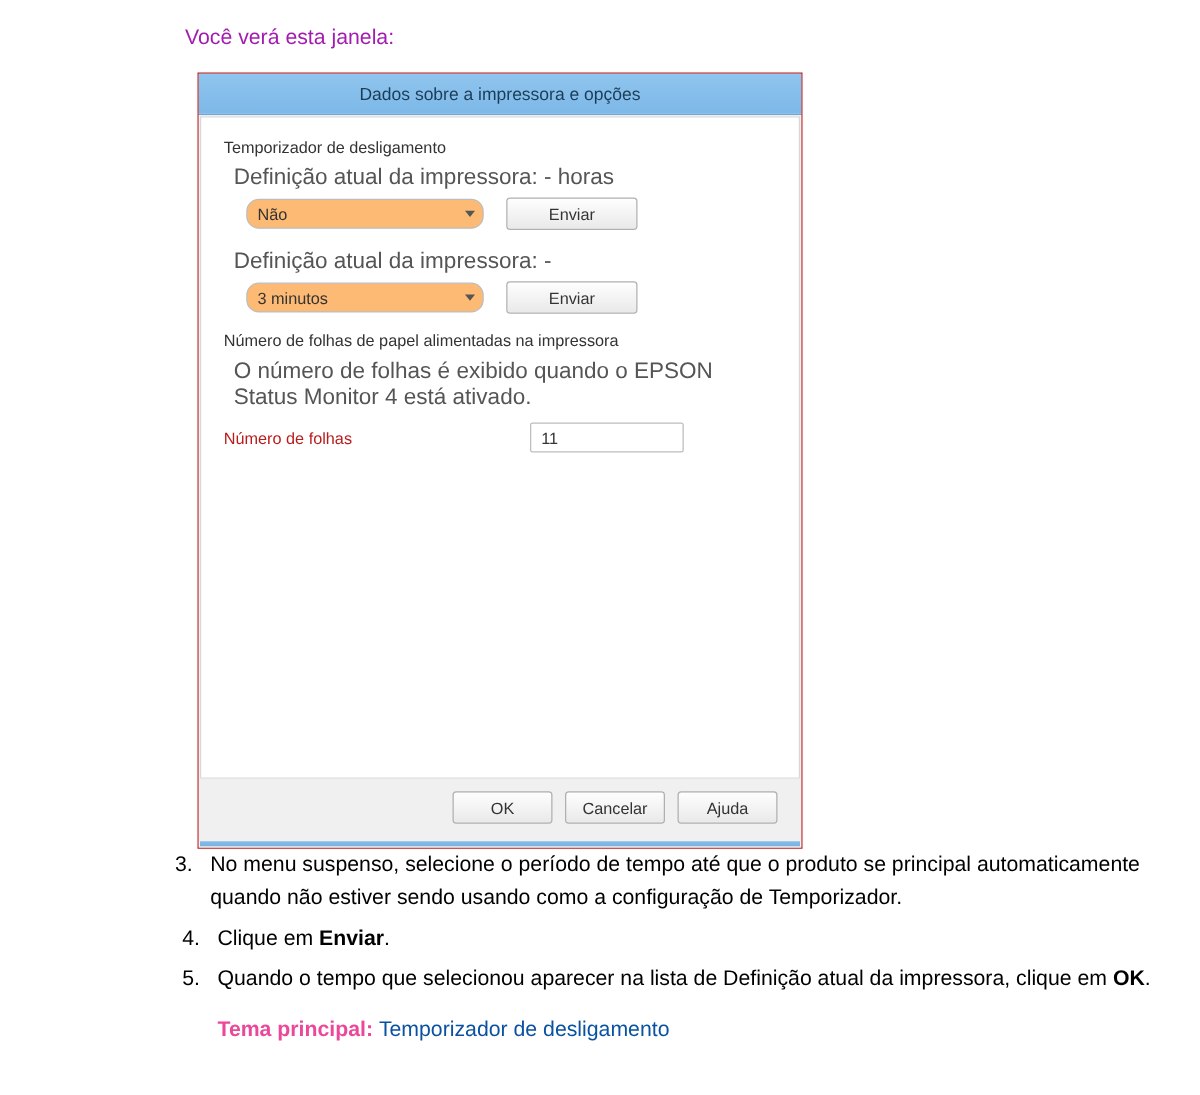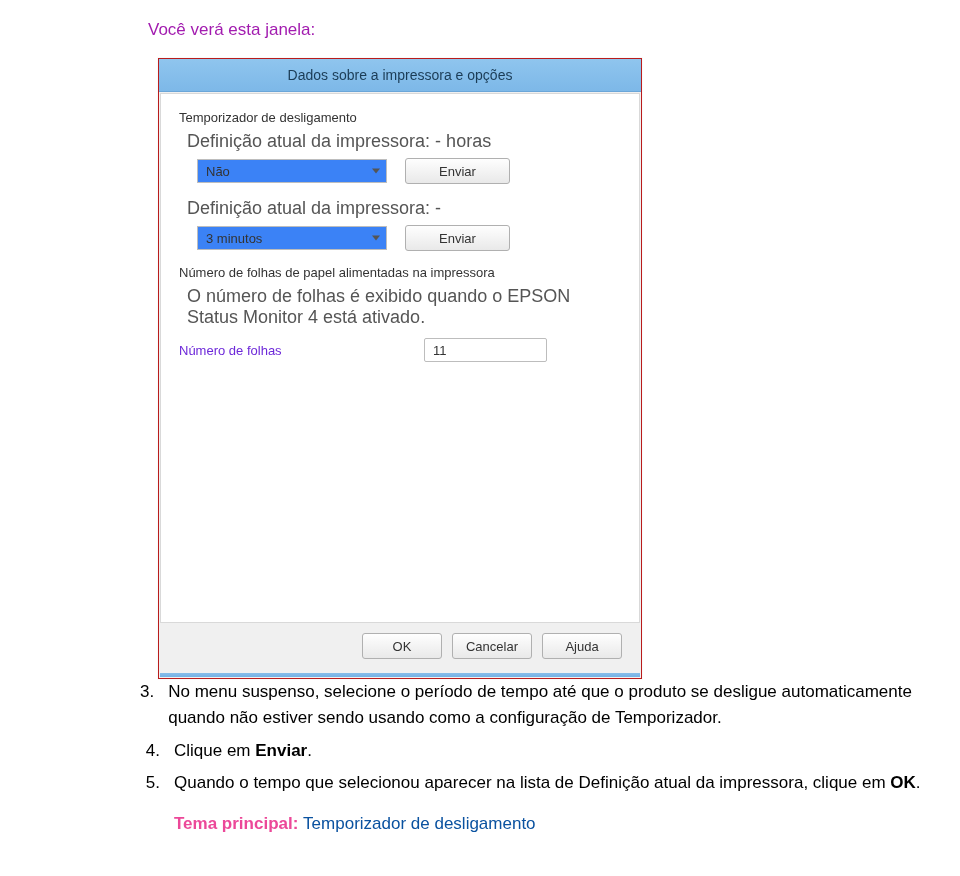--- a/index.html
+++ b/index.html
@@ -64,22 +64,22 @@
     align-items: center;
     gap: 18px;
     margin-left: 18px;
     margin-bottom: 14px;
   }
   .select-box {
     position: relative;
     width: 190px;
     height: 24px;
     border: 1px solid #bdbdbd;
-    border-radius: 0;
-    background: #3b82f6;
+    border-radius: 10px;
+    background: #fdba74;
     display: flex;
     align-items: center;
     padding-left: 8px;
     font-size: 13px;
     color: #333;
     box-sizing: border-box;
     text-align: right;
   }
   .select-box .chev {
     position: absolute;
@@ -123,21 +123,21 @@
   .count-row {
     display: flex;
     align-items: center;
     margin-top: 10px;
     margin-left: 0;
     gap: 0;
   }
   .count-label {
     width: 245px;
     font-size: 13px;
-    color: #6d28d9;
+    color: #b91c1c;
   }
   .button-bar {
     background: #f0f0f0;
     padding: 10px 18px 14px 0;
     display: flex;
     justify-content: flex-end;
     gap: 10px;
   }
   .status-strip {
     height: 4px;
@@ -216,21 +216,21 @@
         <div class="btn">Cancelar</div>
         <div class="btn">Ajuda</div>
       </div>
       <div class="status-strip"></div>
     </div>
   </div>
 
   <div class="num-list">
     <div class="item">
       <div class="num">3.</div>
-      <div class="txt">No menu suspenso, selecione o período de tempo até que o produto se desligue automaticamente quando não estiver sendo usando como a configuração de Temporizador.</div>
+      <div class="txt">No menu suspenso, selecione o período de tempo até que o produto se principal automaticamente quando não estiver sendo usando como a configuração de Temporizador.</div>
     </div>
     <div class="item">
       <div class="num">4.</div>
       <div class="txt">
         <span>Clique em </span><b>Enviar</b><span>.</span>
       </div>
     </div>
     <div class="item">
       <div class="num">5.</div>
       <div class="txt">

